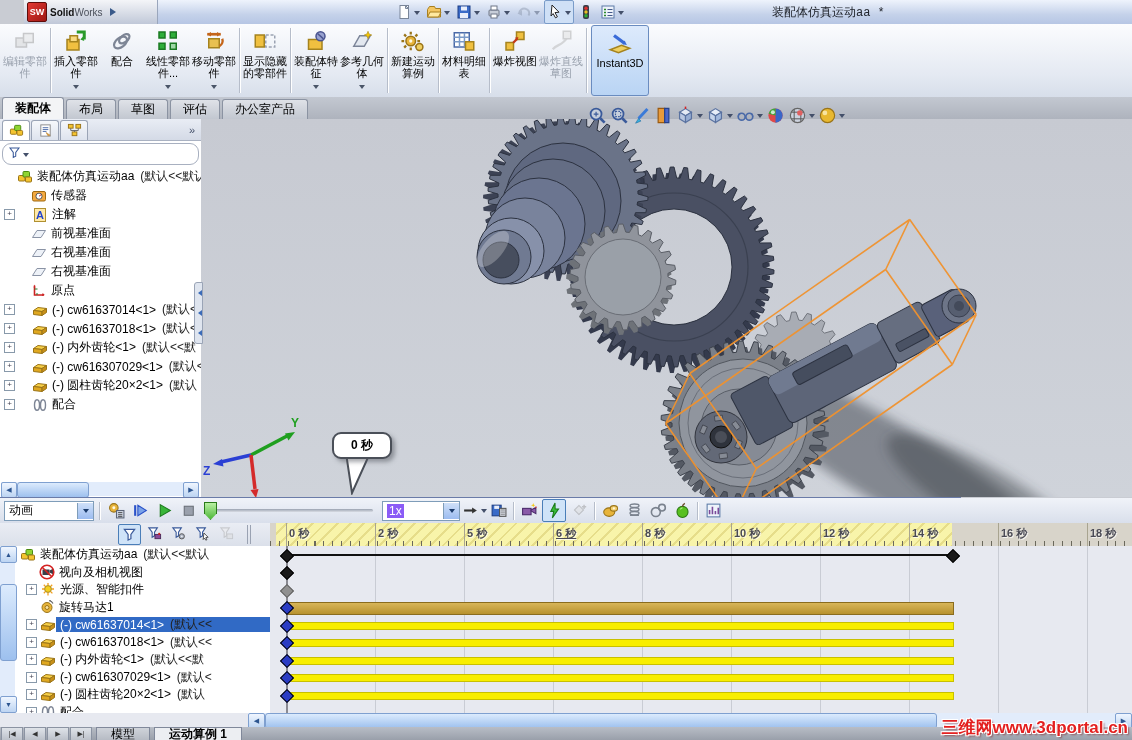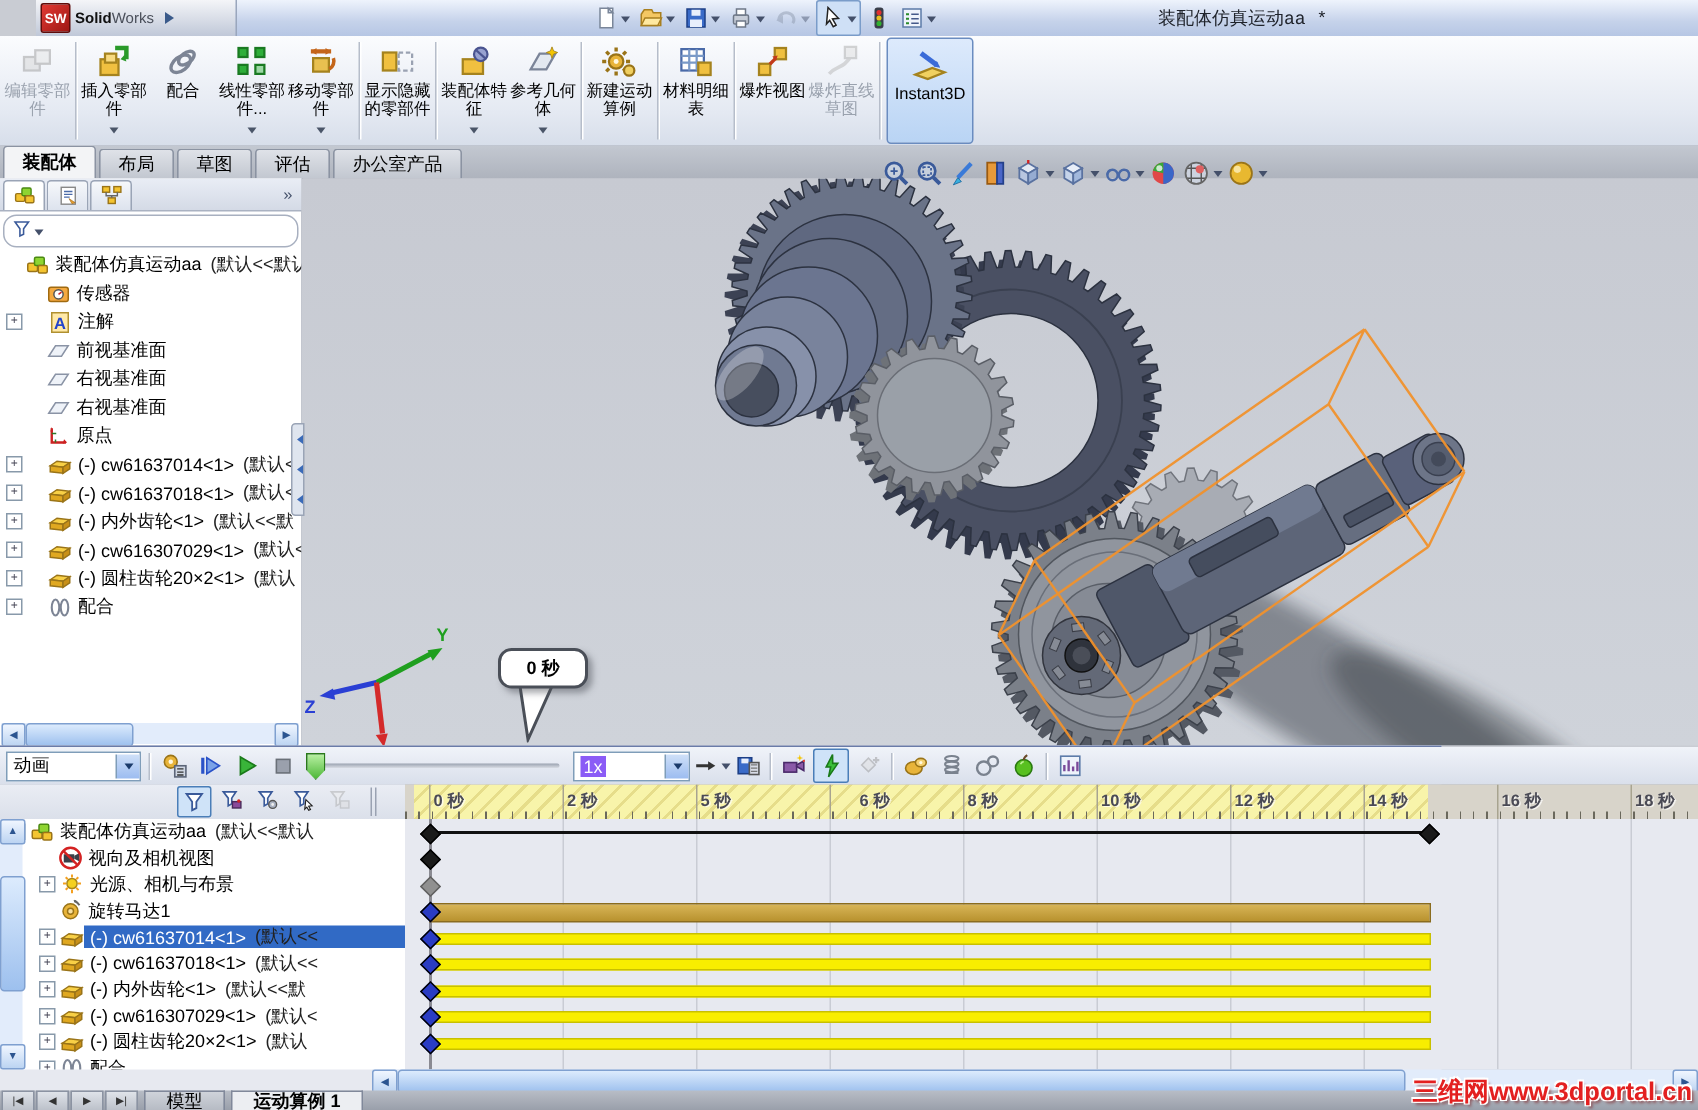--- a/index.html
+++ b/index.html
@@ -958,21 +958,21 @@
   <div class="ruler" id="ruler">
       <div class="ruler-yellow"></div>
       <div class="rticks"></div>
       <div class="rmajor" style="left: 16px;"></div>
       <div class="rlabel" style="left: 19px;">0 秒</div>
       <div class="rmajor" style="left: 105px;"></div>
       <div class="rlabel" style="left: 108px;">2 秒</div>
       <div class="rmajor" style="left: 194px;"></div>
       <div class="rlabel" style="left: 197px;">5 秒</div>
       <div class="rmajor" style="left: 283px;"></div>
-      <div class="rlabel" style="left: 303px;">6 秒</div>
+      <div class="rlabel" style="left: 286px; text-decoration: underline;">6 秒</div>
       <div class="rmajor" style="left: 372px;"></div>
       <div class="rlabel" style="left: 375px;">8 秒</div>
       <div class="rmajor" style="left: 461px;"></div>
       <div class="rlabel" style="left: 464px;">10 秒</div>
       <div class="rmajor" style="left: 550px;"></div>
       <div class="rlabel" style="left: 553px;">12 秒</div>
       <div class="rmajor" style="left: 639px;"></div>
       <div class="rlabel" style="left: 642px;">14 秒</div>
       <div class="rmajor" style="left: 728px;"></div>
       <div class="rlabel" style="left: 731px;">16 秒</div>
@@ -1015,21 +1015,21 @@
         <span class="expandbox">+</span>
         <span class="iconsp">
           <svg viewBox="0 0 16 16" width="16" height="16">
             <circle cx="8" cy="7" r="3.4" fill="#f4d020" stroke="#a8861a"></circle>
             <g stroke="#f4a020" stroke-width="1.3">
               <path d="M8 1v2M8 11v2.5M2 7h2M12 7h2M3.8 2.8l1.4 1.4M10.8 9.8l1.6 1.6M3.8 11.2l1.4-1.4M10.8 4.2l1.4-1.4"></path>
             </g>
           </svg>
         </span>
         <span class="mlabelwrap">
-          <span class="tlabel">光源、相机与布景</span>
+          <span class="tlabel">光源、智能扣件</span>
         </span>
       </div>
       <div class="mrow">
         <span style="width: 26px; flex: 0 0 auto;"></span>
         <span style="width: 13px; flex: 0 0 auto;"></span>
         <span class="iconsp">
           <svg viewBox="0 0 16 16" width="16" height="16">
             <circle cx="8" cy="8.5" r="5" fill="#e8b43a" stroke="#9a7418"></circle>
             <circle cx="8" cy="8.5" r="2" fill="#f8e0a0" stroke="#9a7418"></circle>
             <path d="M14 4.5A7.5 7.5 0 0 0 10.5 1.5" fill="none" stroke="#666" stroke-width="1.3"></path>

